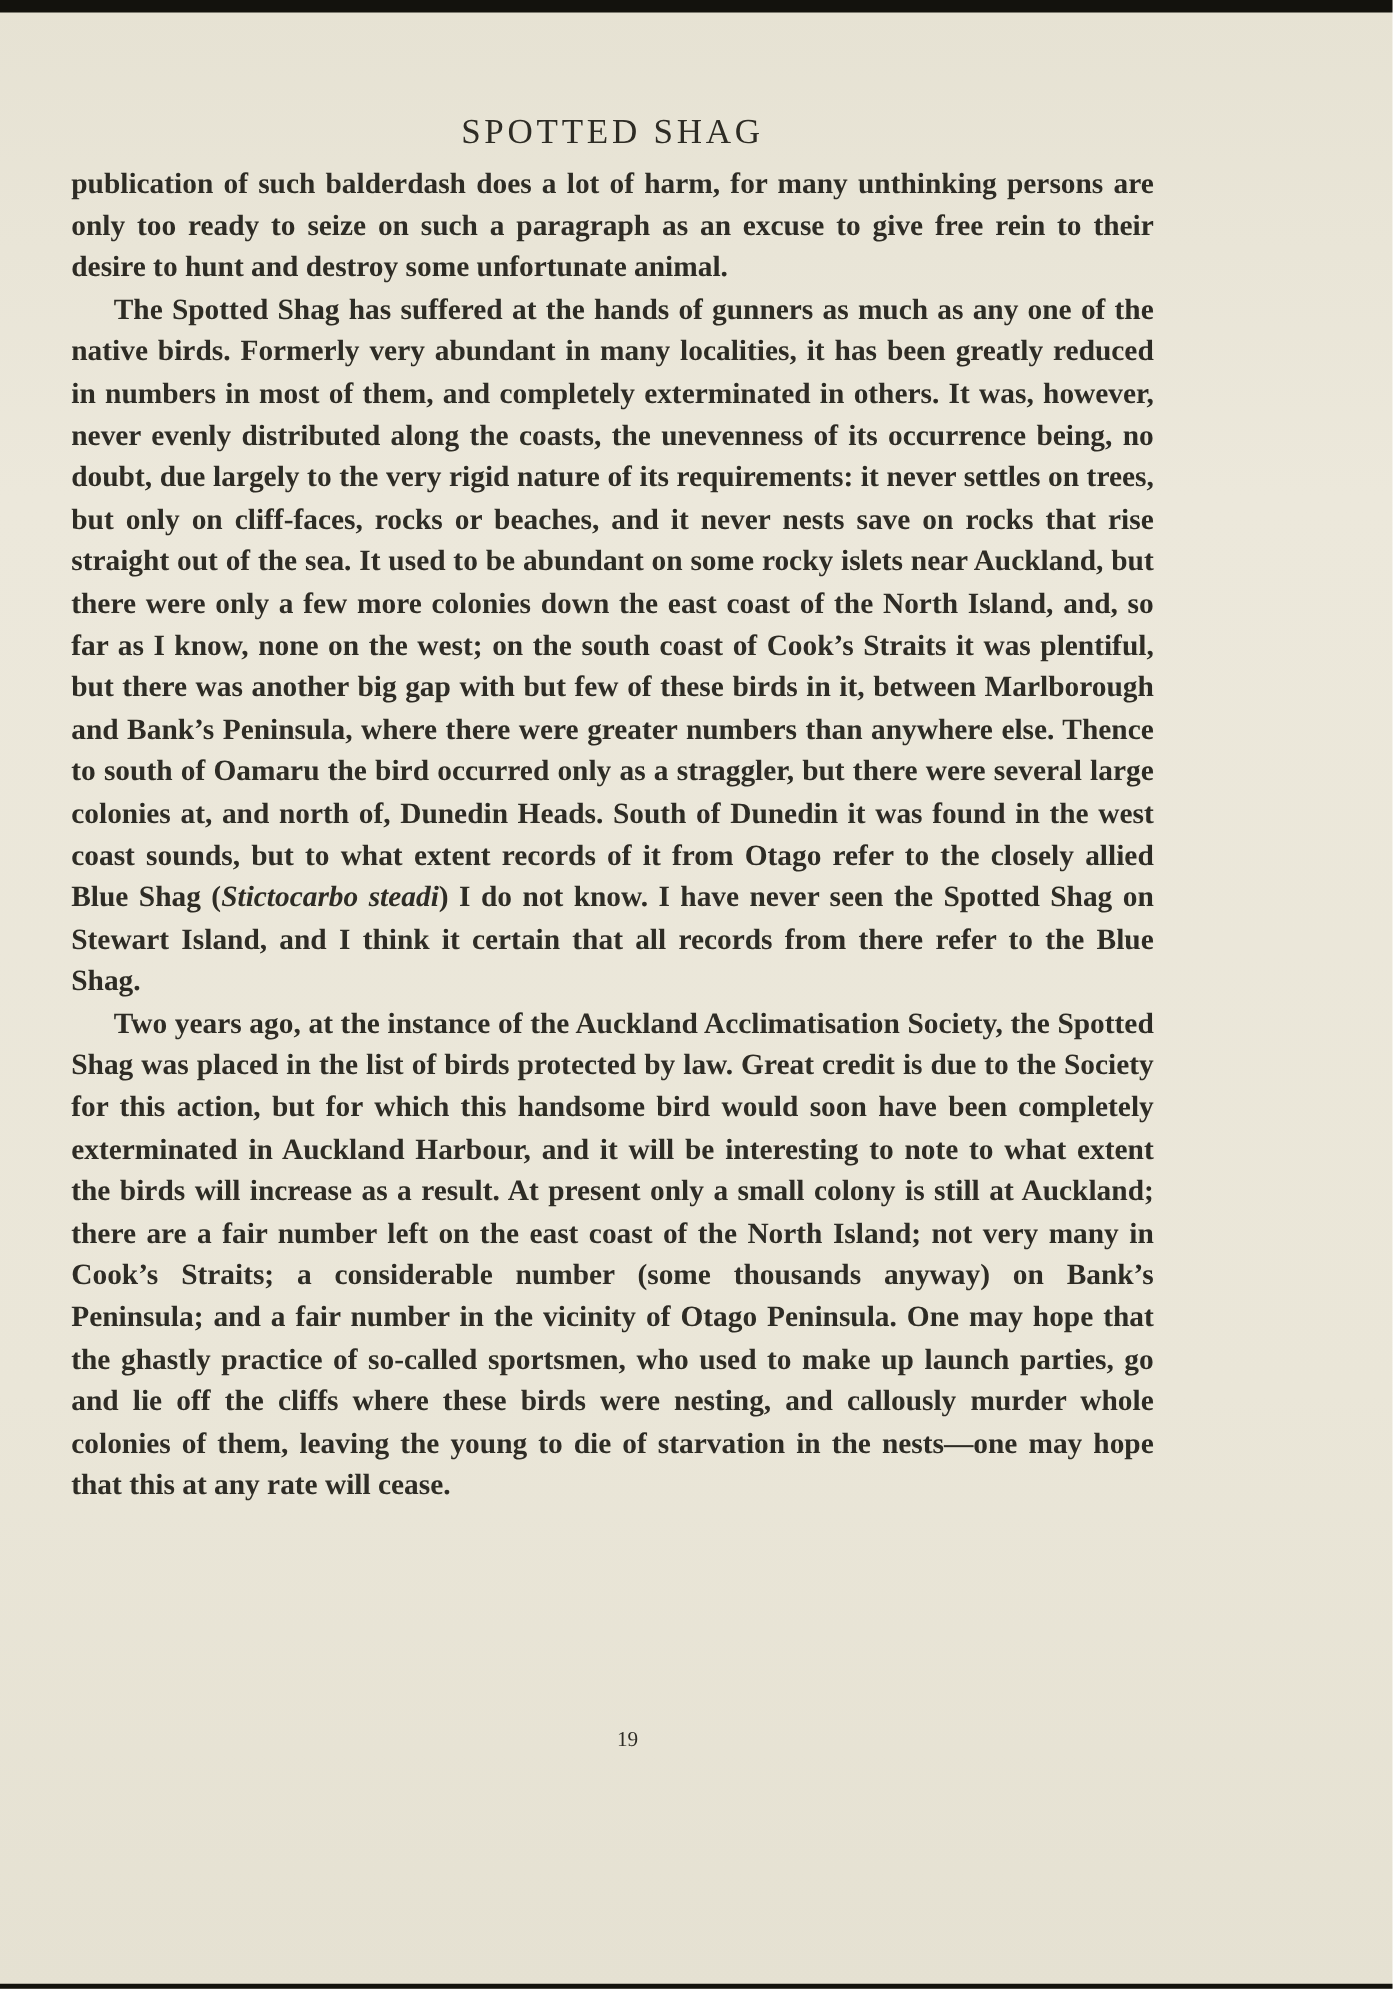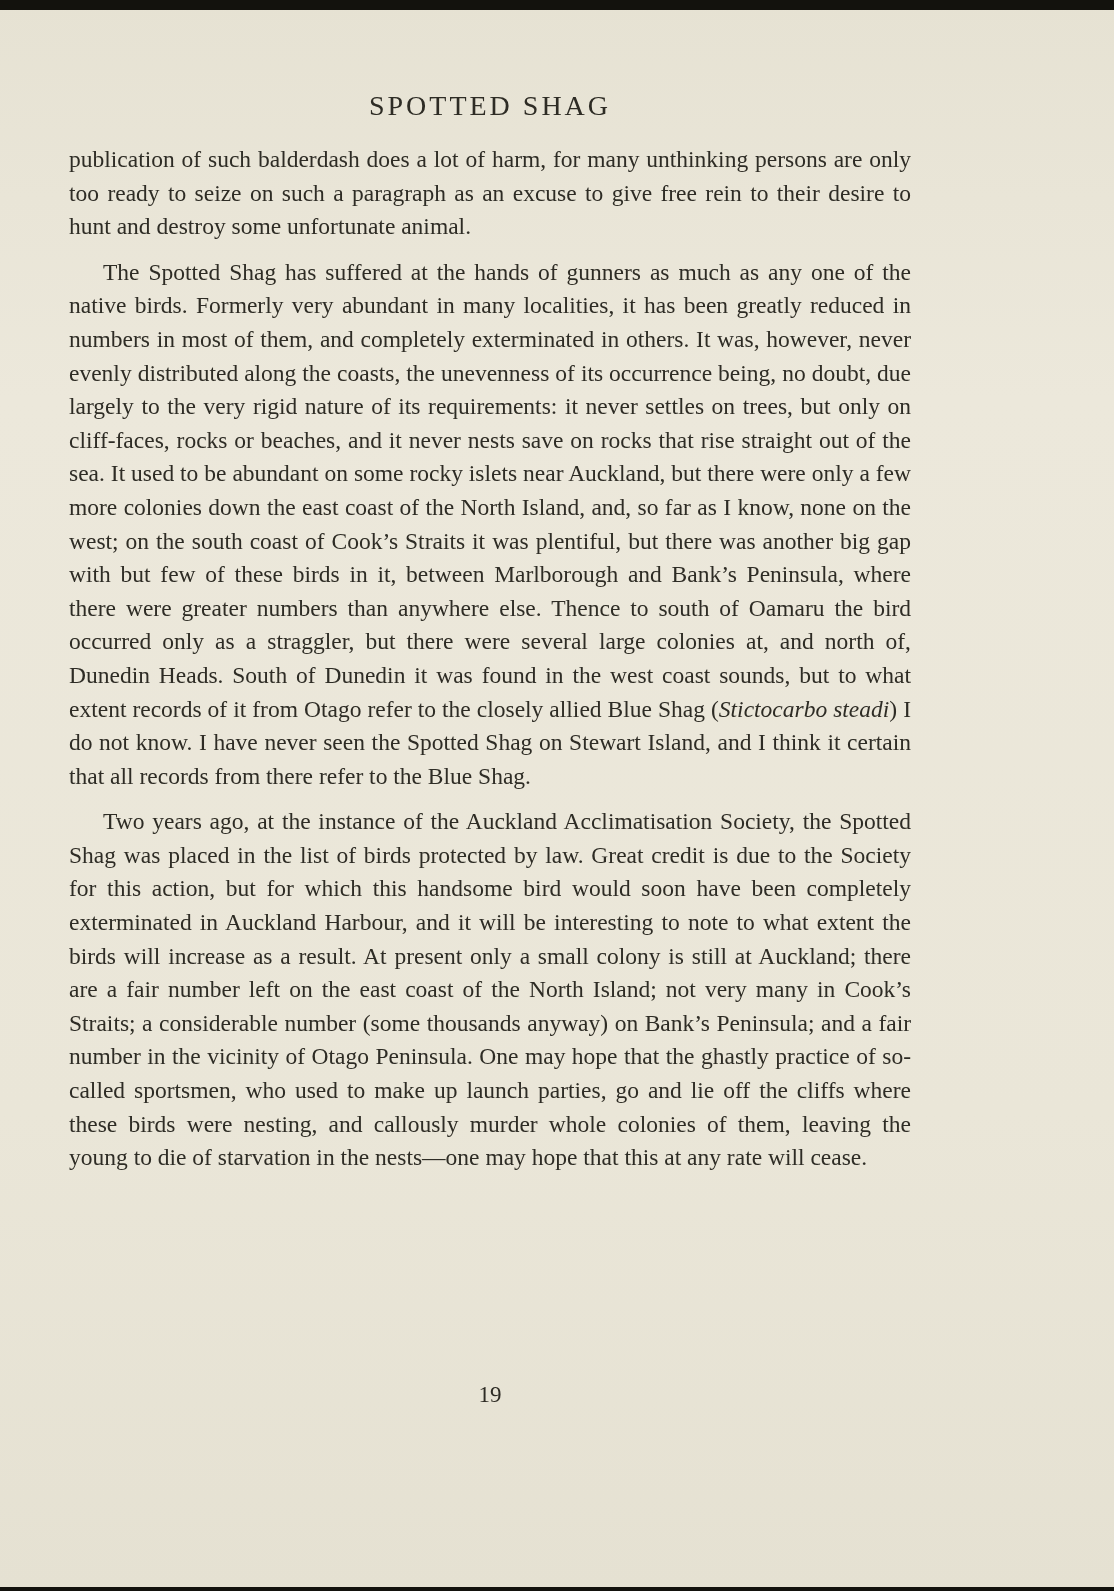--- a/index.html
+++ b/index.html
@@ -44,37 +44,38 @@
     position: absolute;
     top: 131px;
     left: 0;
     width: 100%;
     font-size: 23.5px;
     line-height: 33.6px;
     text-align: justify;
     text-justify: inter-word;
   }
   .text-block p {
-    margin: 12px;
+    margin: 0;
     padding: 0;
     text-indent: 0;
+    font-weight: bold;
   }
   .text-block p.indent {
     text-indent: 34px;
   }
   .text-block span.italic {
     font-style: italic;
   }
   .page-number {
     position: absolute;
     top: 1382px;
-    left: 0;
+    left: 12px;
     width: 100%;
     text-align: center;
-    font-size: 23px;
+    font-size: 17px;
     color: #2e2c25;
   }
 </style>
 </head>
 <body>
 
 <div class="scan-edge-top"></div>
 
 <div class="page-inner">
   <div class="running-header">SPOTTED SHAG</div>

